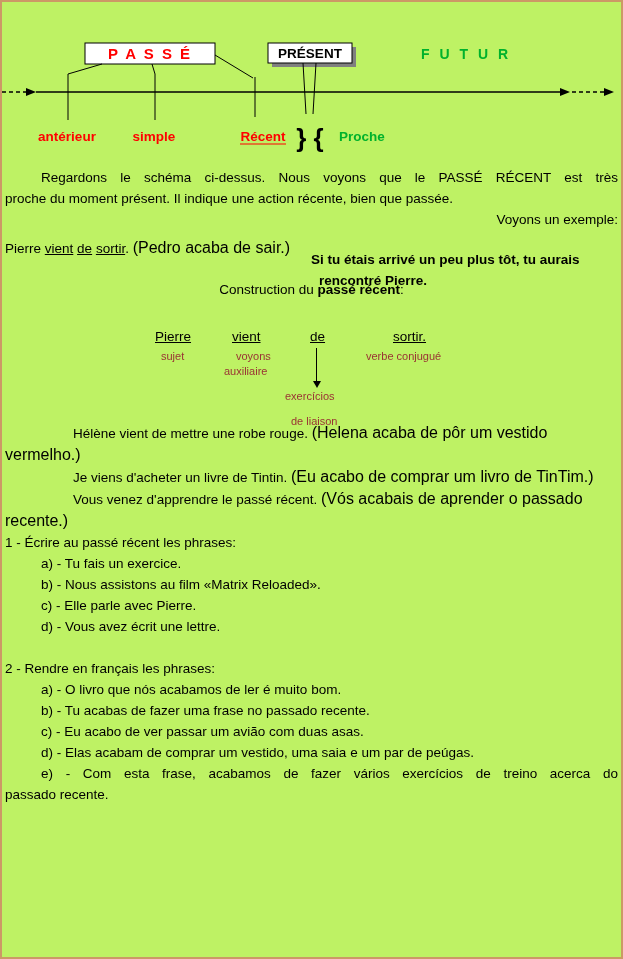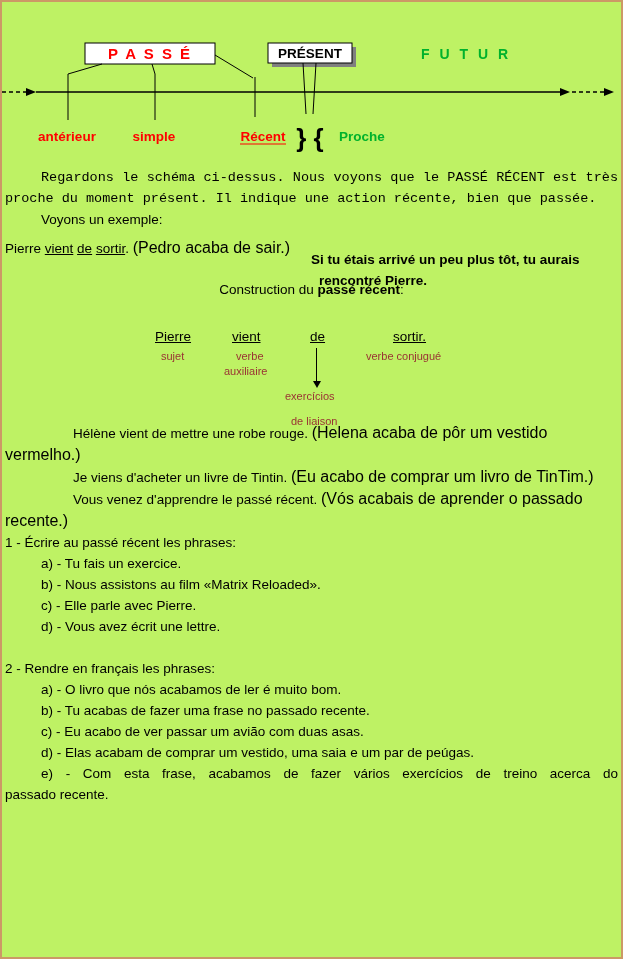--- a/index.html
+++ b/index.html
@@ -31,24 +31,24 @@
   .red-label   { fill: var(--red, #f00); font-size: 13.5px; font-weight: bold; }
   .green-label { fill: var(--green, #0b2); font-size: 13.5px; font-weight: bold; }
   .braces-t { font-size: 26px; font-weight: bold; fill: #000; }
   .recent-underline { stroke: var(--red, #f00); stroke-width: 1; }
 
   .content { padding: 0 3px; font-size: 13.5px; line-height: 21px; }
   .content p { margin: 0; }
   .b { font-weight: bold; }
   .u { text-decoration: underline; }
   .small-note { font-size: 16px; }
-  .indent { text-indent: 36px; }
+  .indent { text-indent: 36px; text-align: right; }
   .jline { display: block; text-align: justify; text-align-last: justify; }
 
-  .intro { margin-top: 23px; font-family: Liberation Mono, monospace; }
+  .intro { margin-top: 23px; }
   .example-row { position: relative; margin-top: 7px; height: 42px; }
   .example-left { white-space: nowrap; }
   .example-right { position: absolute; left: 306px; top: 12px; font-weight: bold; }
   .example-right .cont { padding-left: 8px; }
 
   .construction-title { text-align: center; margin-top: 26px; }
   .construction { position: relative; height: 96px; margin-top: 26px; }
   .construction .w   { position: absolute; top: 0; text-decoration: underline; }
   .construction .lbl { position: absolute; color: var(--darkred, #933); font-size: 11px; line-height: 12px; white-space: nowrap; }
   .arrow-line { position: absolute; width: 1px; background: #000; }
@@ -131,21 +131,21 @@
 
     <p class="construction-title"><span>Construction du </span><span class="b">passé récent</span><span>:</span></p>
 
     <div class="construction">
       <span class="w" style="left:150px">Pierre</span>
       <span class="w" style="left:227px">vient</span>
       <span class="w" style="left:305px">de</span>
       <span class="w" style="left:388px">sortir.</span>
 
       <span class="lbl" style="left:156px; top:24px">sujet</span>
-      <span class="lbl" style="left:231px; top:24px">verbe</span>
+      <span class="lbl" style="left:231px; top:24px">voyons</span>
       <span class="lbl" style="left:219px; top:39px">auxiliaire</span>
       <span class="lbl" style="left:361px; top:24px">verbe conjugué</span>
 
       <div class="arrow-line" style="left:311px; top:22px; height:33px"></div>
       <div class="arrow-head" style="left:308px; top:55px"></div>
 
       <span class="lbl" style="left:280px; top:64px">exercícios</span>
       <span class="lbl" style="left:286px; top:89px">de liaison</span>
     </div>
 

